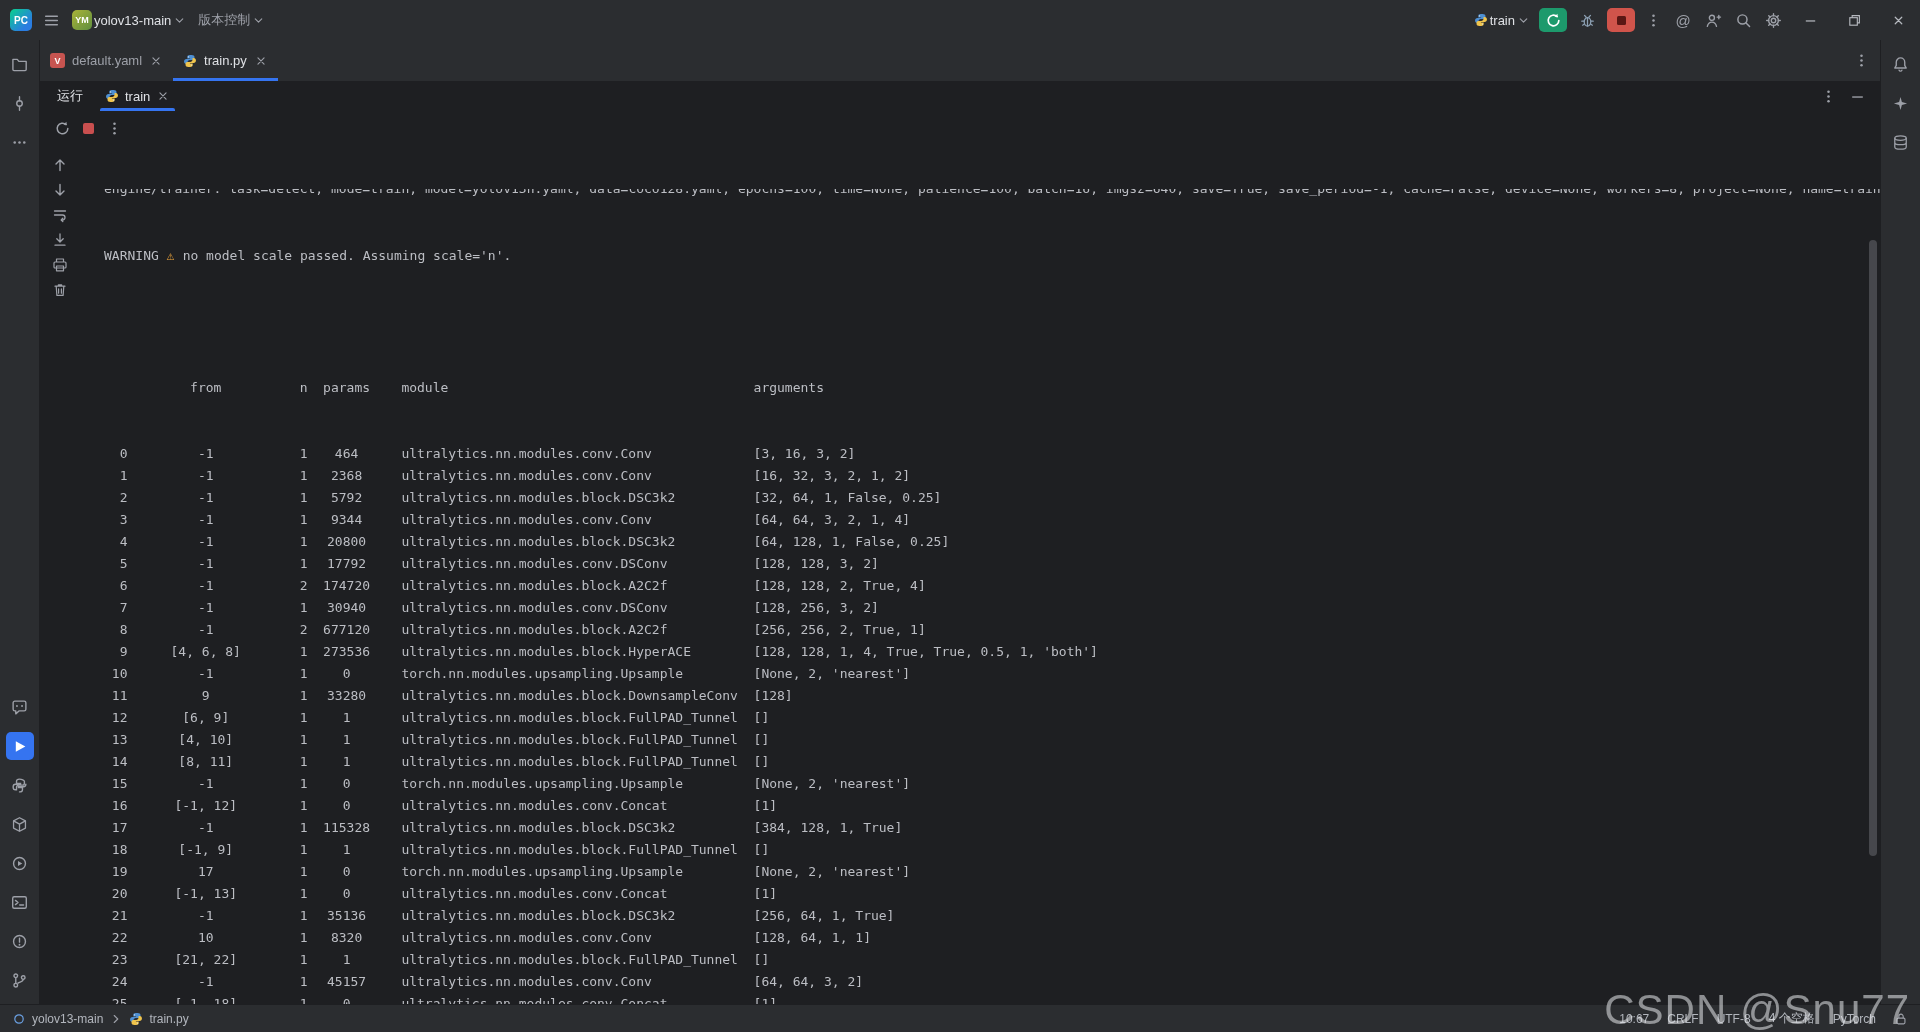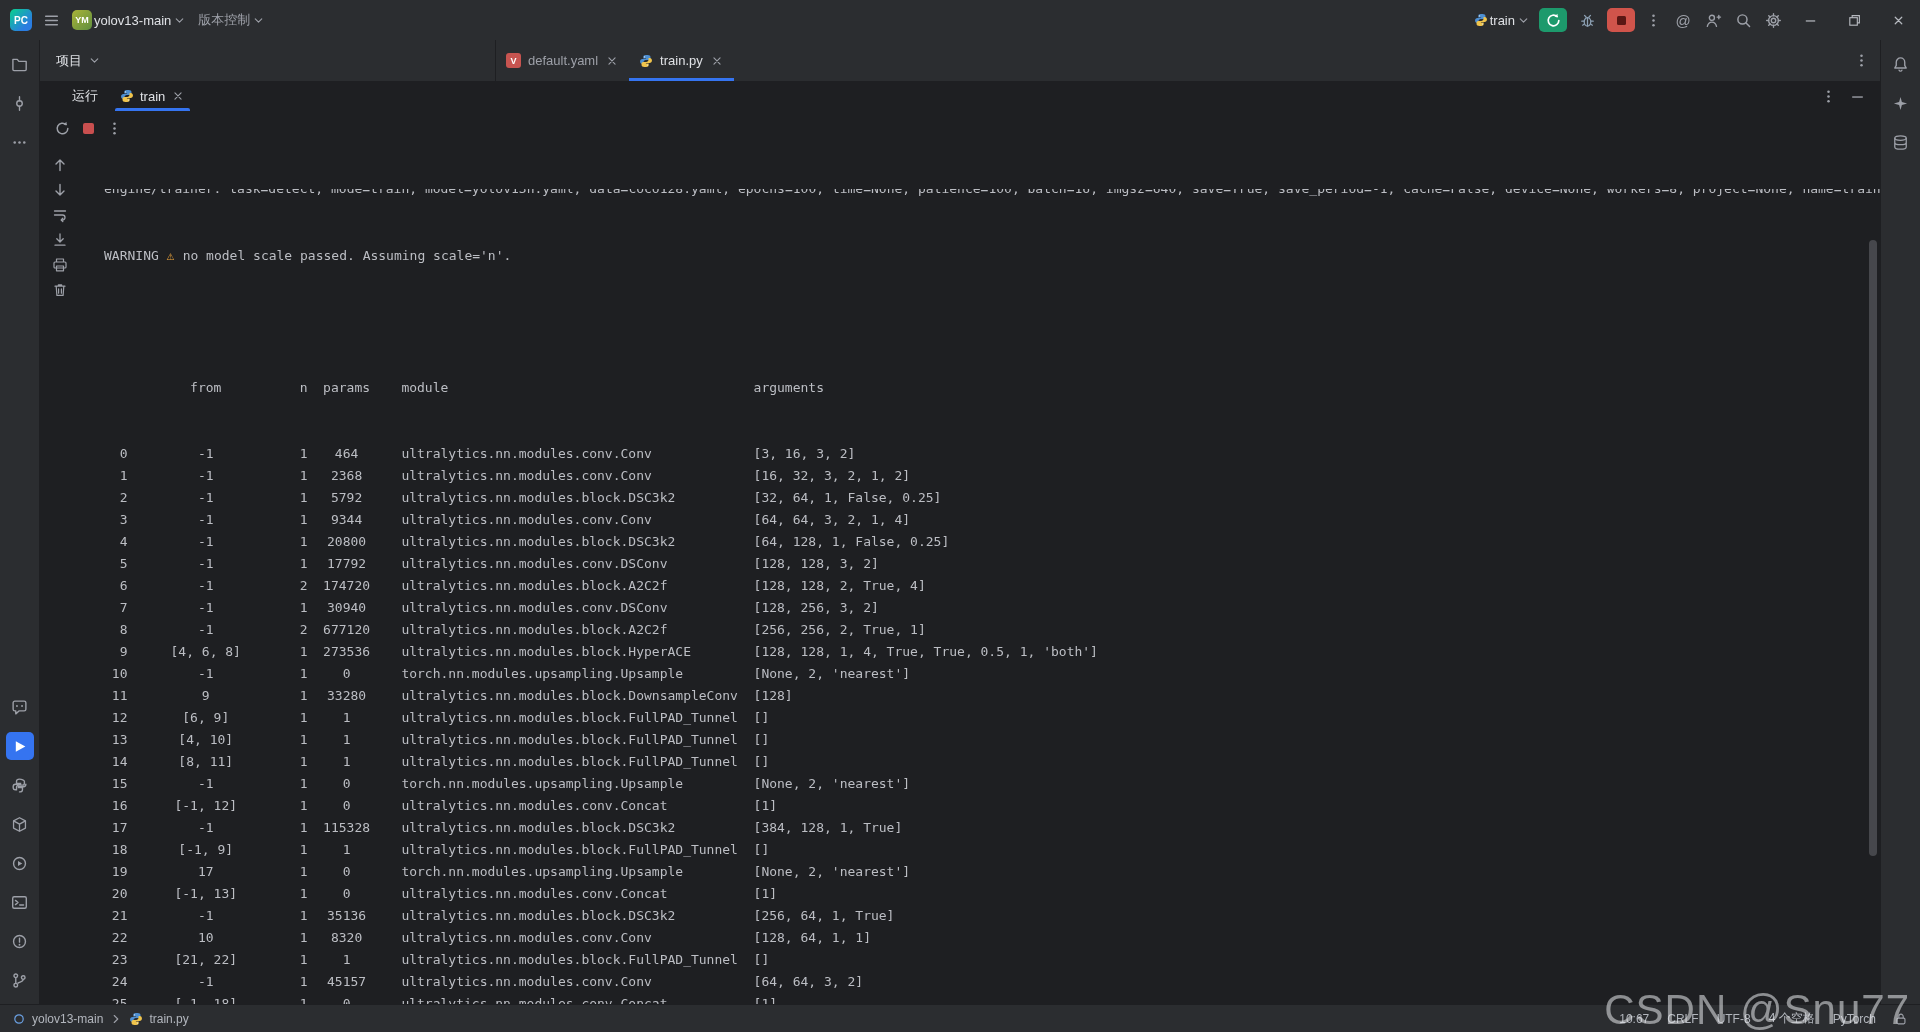--- a/index.html
+++ b/index.html
@@ -30,21 +30,21 @@
   
   #row2{position:absolute;top:40px;left:40px;right:40px;height:41px;background:#2b2d30;display:flex;align-items:stretch}
   #proj-header{width:456px;display:flex;align-items:center;gap:6px;padding-left:16px;border-right:1px solid #1e1f22}
   .etab{display:flex;align-items:center;gap:7px;padding:0 10px;color:#9da0a8;position:relative}
   .etab.active{color:#dfe1e5}
   .etab.active::after{content:"";position:absolute;left:0;right:0;bottom:0;height:3px;background:#3574f0}
   .yaml-badge{width:15px;height:15px;border-radius:3px;background:#c75450;color:#fff;font-size:9px;font-weight:bold;display:flex;align-items:center;justify-content:center}
   #row2-right{margin-left:auto;display:flex;align-items:center;gap:10px;padding-right:10px}
   
   #run-header{position:absolute;top:81px;left:40px;right:40px;height:30px;display:flex;align-items:stretch;background:#1e1f22}
-  #run-title{display:flex;align-items:center;padding:0 14px 0 32px;color:#dfe1e5}
+  #run-title{display:flex;align-items:center;padding:0 14px 0 17px;color:#dfe1e5}
   .rtab{display:flex;align-items:center;gap:6px;padding:0 8px;position:relative;color:#dfe1e5}
   .rtab::after{content:"";position:absolute;left:3px;right:3px;bottom:0;height:3px;background:#3574f0;border-radius:2px 2px 0 0}
   #run-header-right{margin-left:auto;display:flex;align-items:center;gap:12px;padding-right:14px}
   #run-toolbar{position:absolute;top:111px;left:40px;right:40px;height:34px;display:flex;align-items:center;gap:12px;padding-left:14px;background:#1e1f22}
   .stop-sq{width:11px;height:11px;background:#c94f4f;border-radius:2px}
   
   #console{position:absolute;top:145px;left:40px;right:40px;bottom:28px;background:#1e1f22;display:flex;overflow:hidden}
   #gutter{width:40px;flex:none;display:flex;flex-direction:column;align-items:center;padding-top:12px;gap:9px}
   #gutter .ico svg{width:16px;height:16px}
   #out{flex:1;padding-left:24px;font-family:"DejaVu Sans Mono","Liberation Mono",monospace;font-size:13px;line-height:22px;color:#bcbec4;white-space:pre;overflow:hidden;position:relative}
@@ -332,28 +332,20 @@
       <span class="ico">
         <svg viewBox="0 0 16 16" fill="none" stroke="currentColor" stroke-width="1.2">
           <ellipse cx="8" cy="3.8" rx="5.4" ry="2.1"></ellipse>
           <path d="M2.6 3.8v8.4c0 1.2 2.4 2.1 5.4 2.1s5.4-.9 5.4-2.1V3.8M2.6 8c0 1.2 2.4 2.1 5.4 2.1S13.4 9.2 13.4 8"></path>
         </svg>
       </span>
     </div>
 </div>
 
 <div id="row2">
-  <div id="proj-header">
-    <span>项目</span>
-    <span class="ico chev">
-        <svg>
-          <use href="#sym-chev"></use>
-        </svg>
-      </span>
-  </div>
   <div class="etab">
     <span class="yaml-badge">V</span>
     <span>default.yaml</span>
     <span class="ico sm">
         <svg>
           <use href="#sym-x"></use>
         </svg>
       </span>
   </div>
   <div class="etab active">

